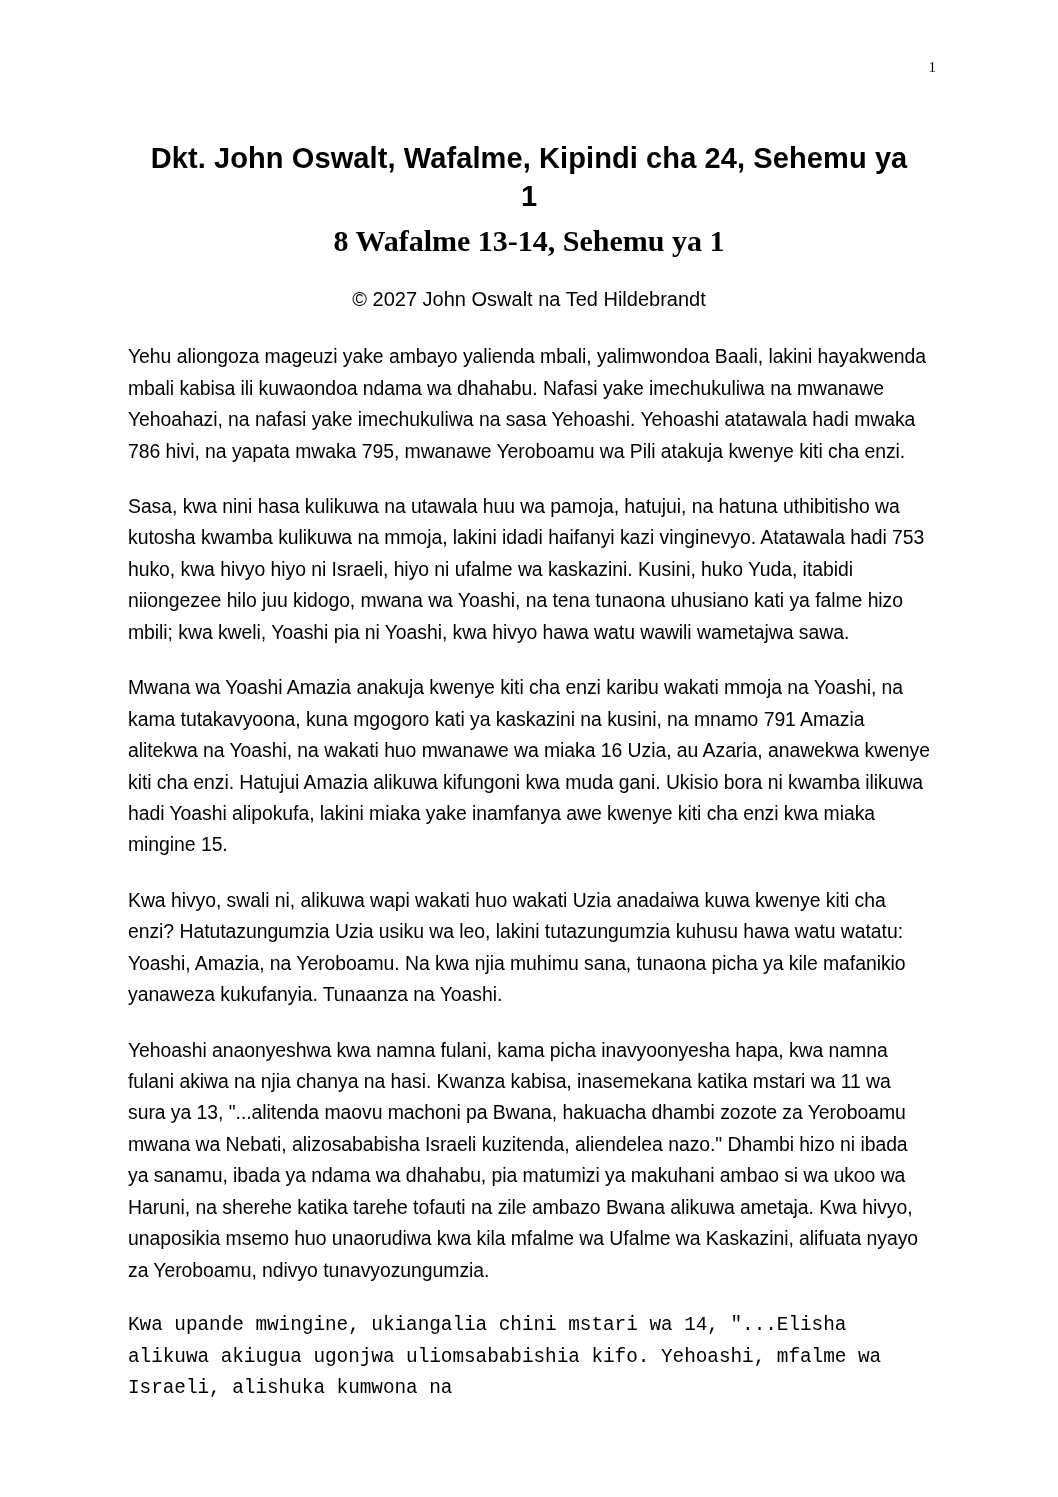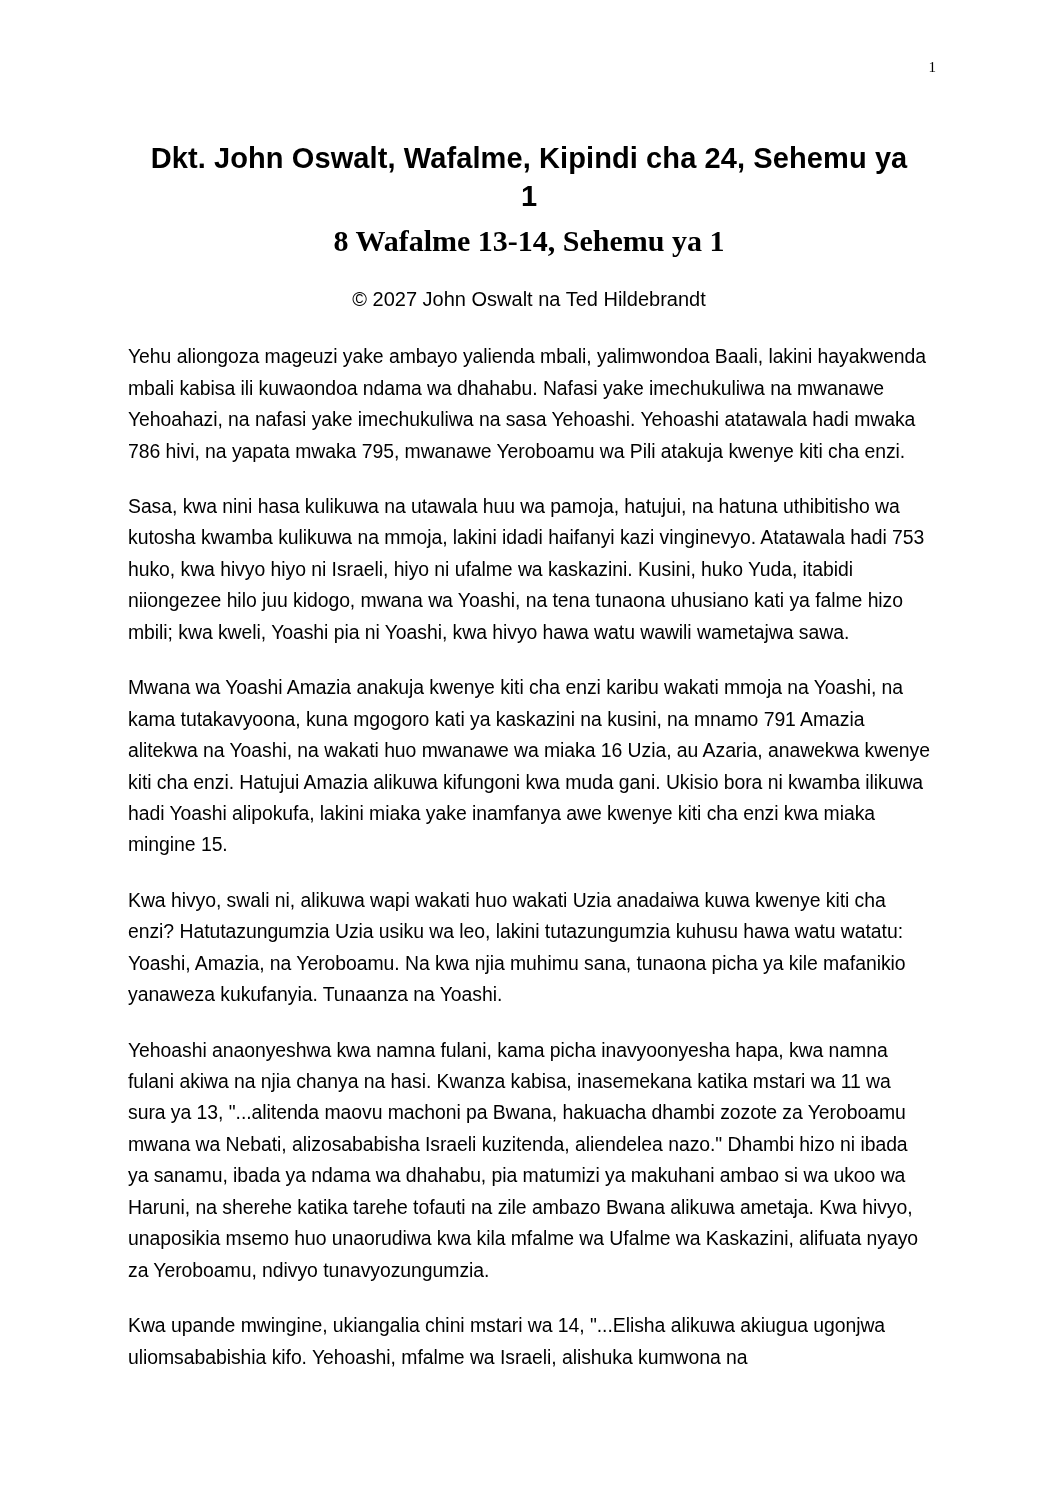--- a/index.html
+++ b/index.html
@@ -62,20 +62,21 @@
   .body-text p {
     font-family: "Liberation Sans", sans-serif;
     font-size: 19.4px;
     line-height: 1.62;
     margin: 0 0 24px 0;
     text-align: left;
     letter-spacing: -0.05px;
   }
   .body-text p:last-child {
     margin-bottom: 8px;
+    font-family: Liberation Mono, monospace;
   }
 </style>
 </head>
 <body>
 
 <div class="page">
 
   <div class="page-number">1</div>
 
   <div class="doc-header">

